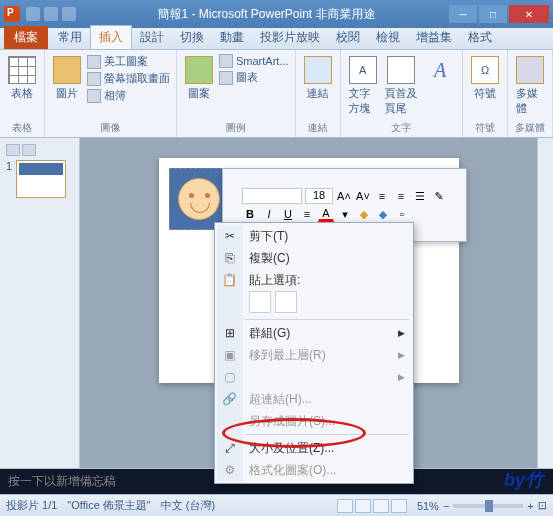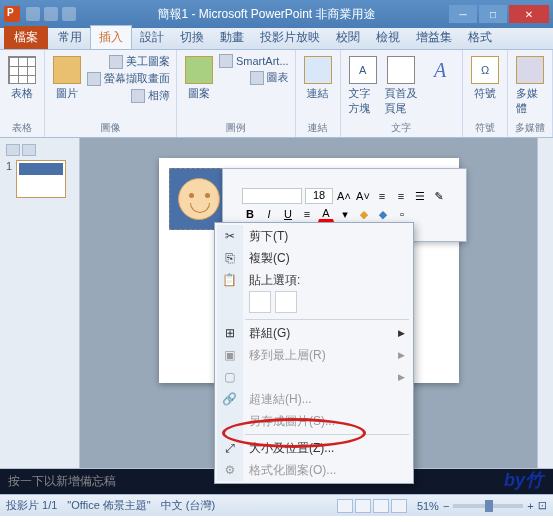--- a/index.html
+++ b/index.html
@@ -24,21 +24,21 @@
 .tabs .tab{ padding:3px 8px; color:#3a5a85; cursor:pointer;}
 .tabs .tab.active{ background:#f4f8fc; border:1px solid #a8bfda; border-bottom:none; color:#d06a2a; }
 
 
 .ribbon { height:88px; background:#f0f4fa; border-bottom:1px solid #a8bfda; display:flex; font-size:11px; color:#3a5a85;}
 .grp{ border-right:1px solid #cdd9ea; padding:4px 6px 2px; display:flex; flex-direction:column; align-items:center; justify-content:space-between;}
 .grp .items{display:flex; gap:4px; flex:1; align-items:flex-start;}
 .grp .lbl{font-size:10px; color:#6a7a90; padding-top:2px;}
 .bigbtn{display:flex;flex-direction:column;align-items:center;gap:2px;padding:2px;}
 .bigbtn .ic{width:28px;height:28px;background:#e8c070;border:1px solid #c0a050;}
-.smallrow{display:flex;flex-direction:column;gap:2px;align-items:flex-end;}
+.smallrow{display:flex;flex-direction:column;gap:2px;}
 .smallrow div{display:flex;align-items:center;gap:3px; white-space:nowrap;}
 .smallrow .ic{width:14px;height:14px;background:#d0d8e8;border:1px solid #9ab;}
 
 
 .workspace{display:flex; height:330px; background:#98a8b8;}
 .thumbpane{width:80px; background:#e6ecf3; border-right:1px solid #b8c5d5; padding:6px;}
 .thumbpane .tabstrip{display:flex; gap:2px; margin-bottom:4px;}
 .thumbpane .tabstrip div{background:#d0dae8;width:14px;height:12px;border:1px solid #a8b8cc;}
 .thumb{display:flex; gap:4px;}
 .thumb .num{font-size:11px;color:#555;}

